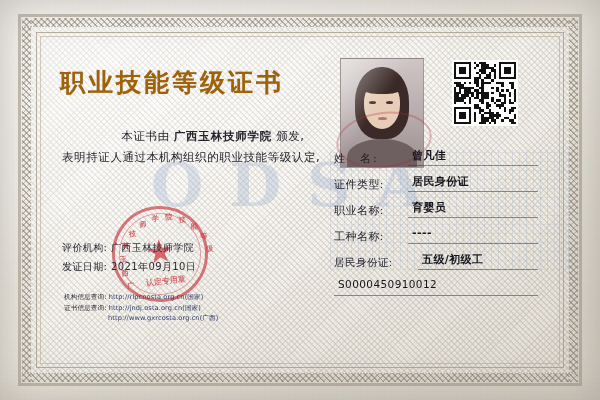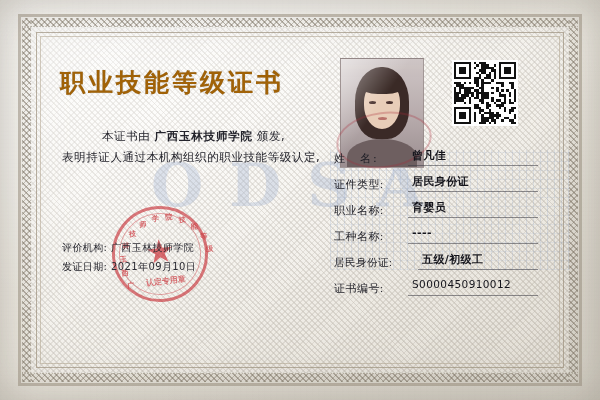--- a/index.html
+++ b/index.html
@@ -106,21 +106,21 @@
   .body-text {
     position: absolute;
     left: 62px; top: 126px;
     width: 262px;
     font-size: 11.5px;
     line-height: 21px;
     color: #24242c;
     letter-spacing: 0.6px;
   }
   .body-text .line { white-space: nowrap; }
-  .body-text .indent { padding-left: 40px; }
+  .body-text .indent { padding-left: 40px; text-align: center; }
   .inst-name {
     display: inline-block;
     padding: 0 4px;
     font-weight: 700;
     letter-spacing: 0.8px;
   }
 
   
   .issuer {
     position: absolute;
@@ -357,20 +357,33 @@
     <div class="row">
       <span>评价机构:</span>
       <span class="val">广西玉林技师学院</span>
     </div>
     <div class="row">
       <span>发证日期:</span>
       <span class="val">2021年09月10日</span>
     </div>
   </div>
 
+  <div class="footer layer-top">
+    <div class="frow">
+      <span class="flabel">机构信息查询:</span>
+      <span class="furl">http://rlpcnosta.org.cn(国家)</span>
+    </div>
+    <div class="frow">
+      <span class="flabel">证书信息查询:</span>
+      <span class="furl">http://jndj.osta.org.cn(国家)</span>
+    </div>
+    <div class="frow" style="padding-left:44px">
+      <span class="furl">http://www.gxrcosta.org.cn(广西)</span>
+    </div>
+  </div>
 
   <div class="photo layer-top">
     <div class="bg"></div>
     <div class="shoulders"></div>
     <div class="hair"></div>
     <div class="face"></div>
     <div class="bangs"></div>
     <div class="eye-l"></div>
     <div class="eye-r"></div>
     <div class="mouth"></div>
@@ -634,19 +647,18 @@
     </div>
     <div class="info-row">
       <div class="info-label tight">工种名称:</div>
       <div class="info-value">----</div>
     </div>
     <div class="info-row">
       <div class="info-label tight" style="flex:0 0 84px;width:84px;font-size:10.5px">居民身份证:</div>
       <div class="info-value">五级/初级工</div>
     </div>
     <div class="info-row">
-      <div class="info-label tight">证书编号:</div>
       <div class="info-value small">S0000450910012</div>
     </div>
   </div>
 
   <div class="edge-shadow layer-top"></div>
 </div>
 
 </body></html>

